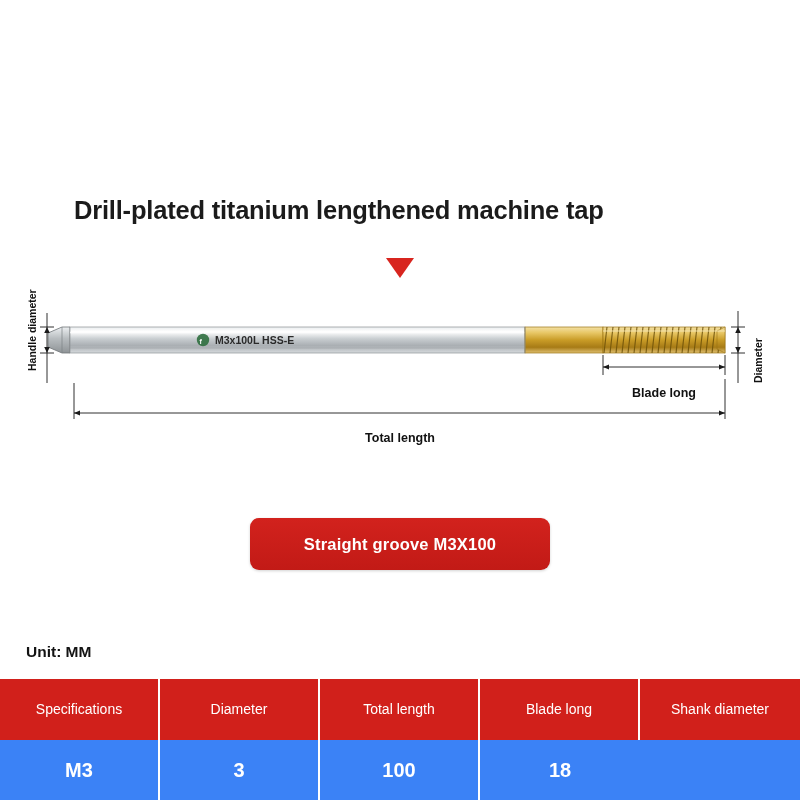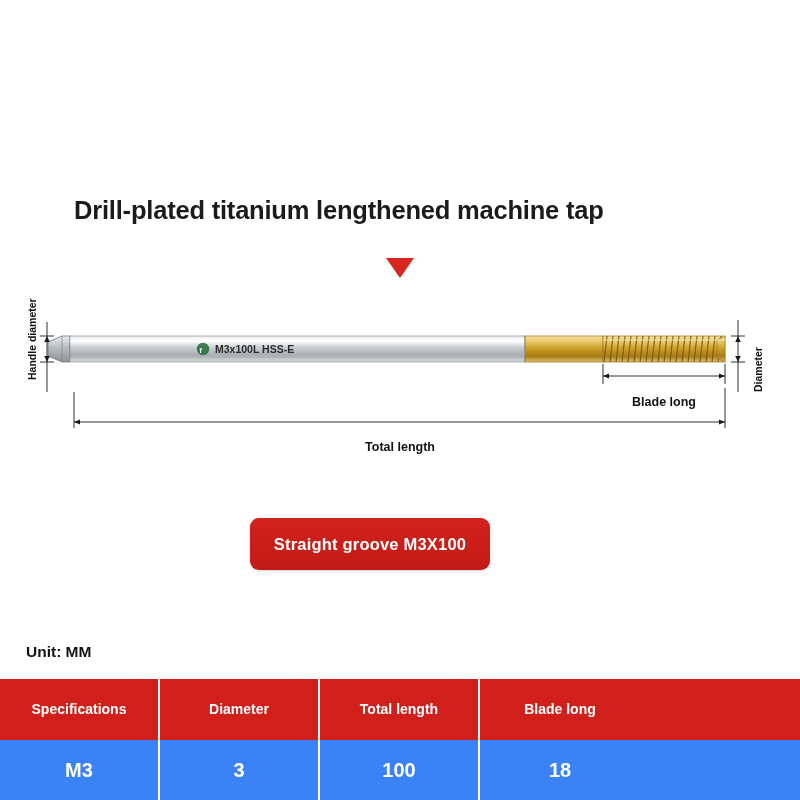--- a/index.html
+++ b/index.html
@@ -43,32 +43,32 @@
     height: 0;
     border-left: 14px solid transparent;
     border-right: 14px solid transparent;
     border-top: 20px solid #d8251f;
   }
 
   
   .drawing {
     position: absolute;
     left: 0;
-    top: 296px;
+    top: 287px;
     width: 766px;
     height: 170px;
     text-align: center;
   }
 
   
   .groove-label {
     position: absolute;
     left: 250px;
     top: 518px;
-    width: 240px;
+    width: 300px;
     height: 52px;
     border-radius: 9px;
     background: linear-gradient(180deg,#d2221d 0%, #c21a16 100%);
     box-shadow: 0 1px 3px rgba(0,0,0,0.18);
     color: #ffffff;
     font-size: 16.5px;
     font-weight: bold;
     display: flex;
     align-items: center;
     justify-content: center;
@@ -112,21 +112,21 @@
     align-items: center;
     justify-content: center;
     text-align: center;
     color: #ffffff;
     border-right: 2px solid #ffffff;
     line-height: 1.15;
   }
   .t-cell:last-child { border-right: none; }
   .t-head .t-cell {
     font-size: 14px;
-    font-weight: bold;
+    font-weight: normal;
     text-align: right;
   }
   .t-body .t-cell {
     font-size: 20px;
     font-weight: bold;
   }
 
   
   .lbl {
     font-size: 12.5px;
@@ -273,20 +273,21 @@
   <div class="groove-label">Straight groove M3X100</div>
 
   <div class="unit">Unit: MM</div>
 
   <div class="table">
     <div class="t-row t-head">
       <div class="t-cell">Specifications</div>
       <div class="t-cell">Diameter</div>
       <div class="t-cell">Total length</div>
       <div class="t-cell">Blade long</div>
+      <div class="t-cell">Shank diameter</div>
     </div>
     <div class="t-row t-body">
       <div class="t-cell">M3</div>
       <div class="t-cell">3</div>
       <div class="t-cell">100</div>
       <div class="t-cell">18</div>
     </div>
   </div>
 
 </div>

